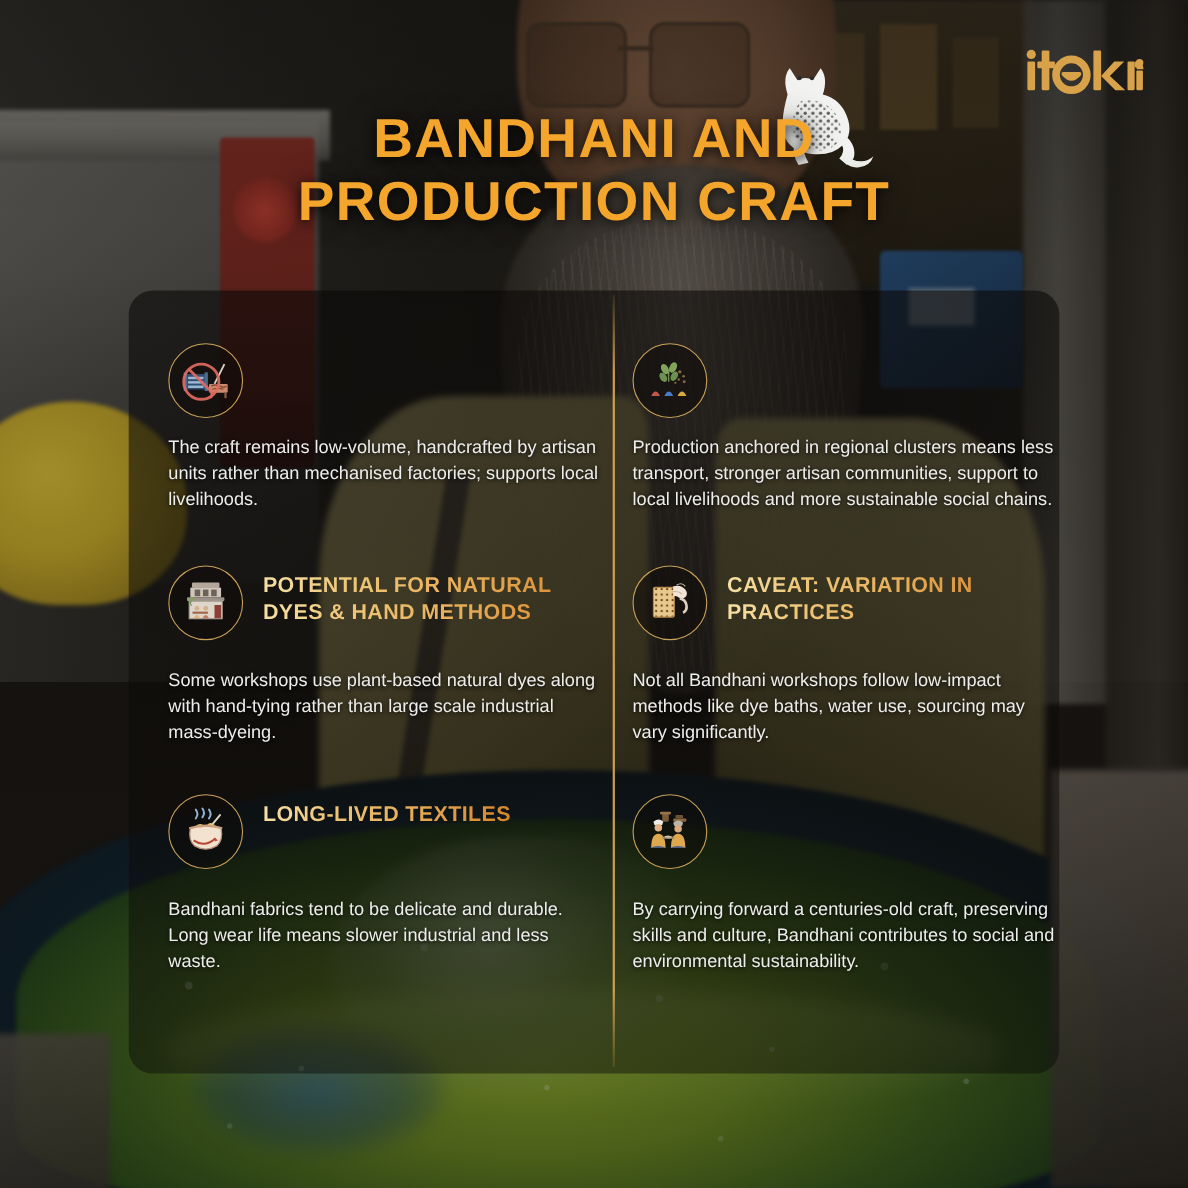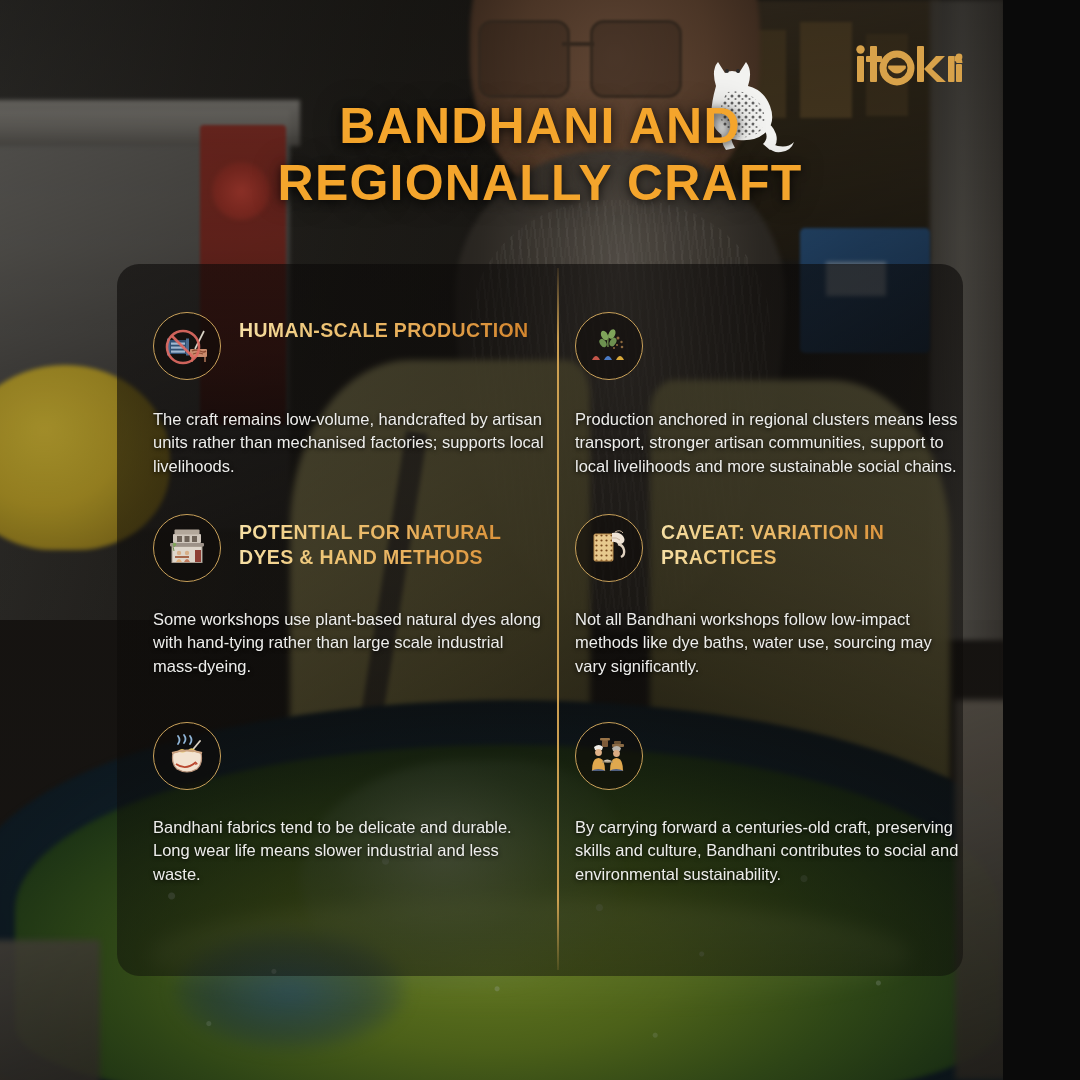--- a/index.html
+++ b/index.html
@@ -2,21 +2,21 @@
 <html><head>
 <meta charset="utf-8">
 <style>
   html, body {
     margin: 0;
     padding: 0;
     background: #0a0a0a;
   }
   #stage {
     position: relative;
-    width: 1003px;
+    width: 1080px;
     height: 1080px;
     overflow: hidden;
     font-family: "Liberation Sans", sans-serif;
   }
 
   
   .bg-photo {
     position: absolute;
     inset: 0;
     background: #1b1815;
@@ -321,21 +321,21 @@
   }
   .card-title.narrow { max-width: 270px; }
   .card-body {
     margin-top: 26px;
     font-size: 16.5px;
     line-height: 1.42;
     color: #ededeb;
     max-width: 392px;
     text-shadow: 0 1px 4px rgba(0,0,0,.85);
   }
-  .card.row-1 .card-body { margin-top: 28px; }
+  .card.row-1 .card-body { margin-top: 16px; }
 </style>
 </head>
 <body>
 
 <div id="stage">
 
   <div class="bg-photo">
     <div class="bg-upper"></div>
     <div class="bg-shelf"></div>
     <div class="bg-crate-a"></div>
@@ -416,21 +416,21 @@
 
       <path d="M84 92 q14 6 22 -2 q-3 9 -13 10 q-8 1 -12 -4 z" fill="#f2f2f0"></path>
 
       <circle cx="39" cy="19" r="1.9" fill="#2a2a2a"></circle>
       <circle cx="50" cy="19" r="1.9" fill="#2a2a2a"></circle>
     </svg>
   </div>
 
   <div class="title-block">
     <span class="title-line">BANDHANI AND</span>
-    <span class="title-line">REGIONALLY CRAFT</span>
+    <span class="title-line">PRODUCTION CRAFT</span>
   </div>
 
   <div class="panel"></div>
   <div class="panel-divider"></div>
 
   <div class="cards">
 
     <div class="card col-l row-1">
       <div class="card-head">
         <div class="icon-circle">
@@ -447,21 +447,20 @@
             <path d="M30 30 q4 -2 8 0 q4 2 6 0" stroke="#8c4a33" stroke-width="1.3" fill="none"></path>
             <path d="M31 33 q5 -2 10 0" stroke="#8c4a33" stroke-width="1.1" fill="none"></path>
             <rect x="29" y="36" width="2" height="5" fill="#8a5c45"></rect>
             <rect x="42" y="36" width="2" height="5" fill="#8a5c45"></rect>
             <line x1="42" y1="10" x2="33" y2="28" stroke="#d9d3c6" stroke-width="1.7"></line>
 
             <circle cx="21" cy="26" r="16" fill="none" stroke="#e06a62" stroke-width="2.6" opacity=".92"></circle>
             <line x1="10" y1="15" x2="32" y2="37" stroke="#e06a62" stroke-width="2.6" opacity=".92"></line>
           </svg>
         </div>
-        <div class="card-title">HUMAN-SCALE PRODUCTION</div>
       </div>
       <div class="card-body">The craft remains low-volume, handcrafted by artisan units rather than mechanised factories; supports local livelihoods.</div>
     </div>
 
     <div class="card col-r row-1">
       <div class="card-head">
         <div class="icon-circle">
           <svg width="50" height="50" viewBox="0 0 50 50" aria-hidden="true">
 
             <path d="M24 26 q-1 -10 2 -14" stroke="#6f8f4e" stroke-width="1.4" fill="none"></path>
@@ -559,20 +558,21 @@
 
             <path d="M16 20 q4 -4 8 0 q-3 3 -8 0 z" fill="#e8c766"></path>
             <path d="M26 19 q4 -4 8 1 q-4 3 -8 -1 z" fill="#e8c766"></path>
 
             <path d="M10 22 q15 -5 30 0" stroke="#c9a07f" stroke-width="2" fill="none"></path>
 
             <path d="M14 33 q10 7 20 -2" stroke="#b9472f" stroke-width="1.8" fill="none"></path>
             <path d="M34 31 l2 2 l-3 1 z" fill="#b9472f"></path>
           </svg>
         </div>
+        <div class="card-title">LONG-LIVED TEXTILES</div>
       </div>
       <div class="card-body">Bandhani fabrics tend to be delicate and durable. Long wear life means slower industrial and less waste.</div>
     </div>
 
     <div class="card col-r row-3">
       <div class="card-head">
         <div class="icon-circle">
           <svg width="50" height="50" viewBox="0 0 50 50" aria-hidden="true">
 
             <rect x="18" y="9" width="6" height="7" rx="1" fill="#7d5a38"></rect>

